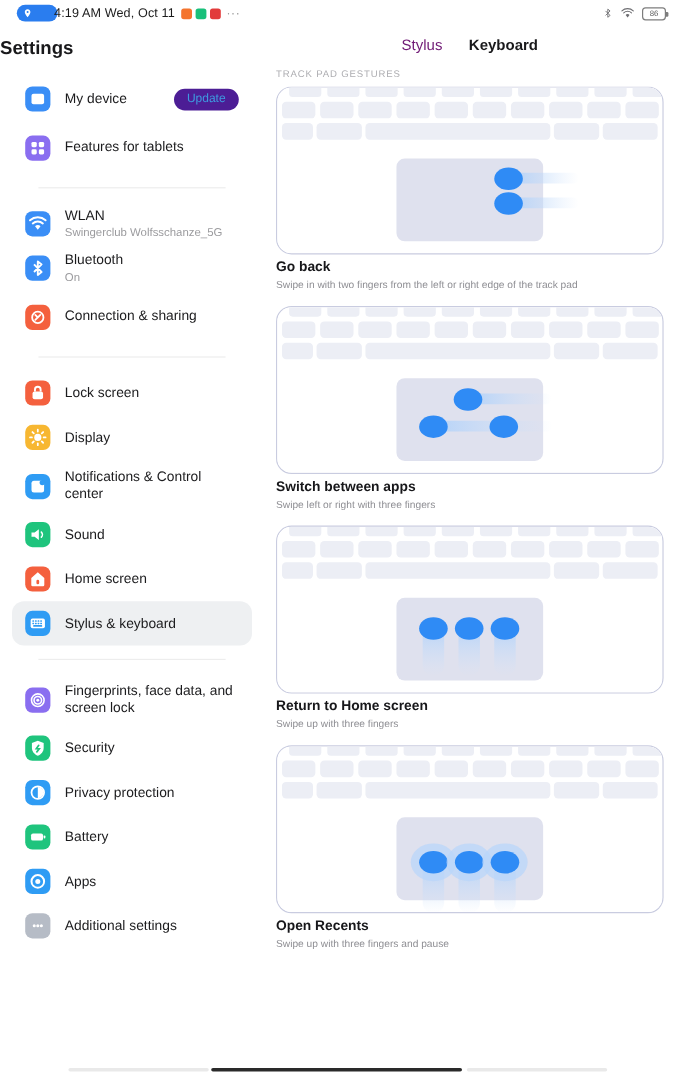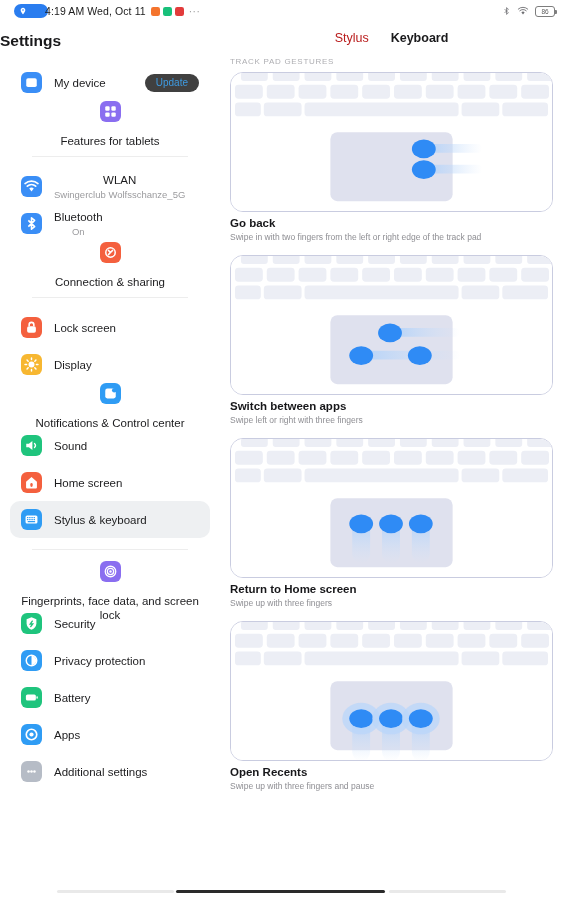--- a/index.html
+++ b/index.html
@@ -53,41 +53,41 @@
   .sidebar-title {
     font-size: 15.5px; font-weight: bold; color: #19191b;
     padding: 10px 0 14px 0;
   }
   .sb-list { padding: 0 10px; }
   .sb-item {
     display: flex; align-items: center; gap: 12px;
     height: 37px; padding: 0 11px; border-radius: 10px;
     position: relative;
   }
-  .sb-item.tall { height: 44px; flex-direction: column; }
+  .sb-item.tall { height: 44px; }
   .sb-item.sel { background: #eef0f2; }
   .sb-ico {
     width: 21px; height: 21px; border-radius: 6px; flex: 0 0 21px;
     display: flex; align-items: center; justify-content: center;
   }
   .sb-ico svg { display: block; }
-  .sb-txt { display: flex; flex-direction: column; justify-content: center; min-width: 0; text-align: center; }
+  .sb-txt { display: flex; flex-direction: column; justify-content: center; min-width: 0; }
   .sb-label { font-size: 11.5px; color: #1c1c1e; line-height: 14px; }
   .sb-sub { font-size: 9.5px; color: #9b9b9e; line-height: 13px; margin-top: 1px;
             white-space: nowrap; overflow: hidden; text-overflow: ellipsis; max-width: 150px; }
   .sb-badge {
-    margin-left: auto; background: #404040; color: #3e9ae0;
+    margin-left: auto; background: #4c1d95; color: #3e9ae0;
     font-size: 10px; border-radius: 11px; padding: 3.5px 11px;
   }
   .sb-div { height: 1px; background: #ededed; margin: 11px 22px; }
 
   
   .panel { flex: 1 1 auto; background: #ffffff; display: flex; flex-direction: column; min-width: 0; }
   .tabs { display: flex; justify-content: center; gap: 22px; padding: 9px 0 12px 0; }
-  .tab { font-size: 12.5px; color: #b91c1c; }
+  .tab { font-size: 12.5px; color: #701a75; }
   .tab.active { color: #1a1a1c; font-weight: bold; }
   .section-label {
     font-size: 8px; color: #aeaeb2; letter-spacing: .7px;
     padding: 0 0 6px 10px;
   }
   .cards { flex: 1 1 auto; overflow: hidden; padding: 0 10px; }
 
   .card { margin-bottom: 13px; }
   .illus {
     width: 100%; height: 140px;

